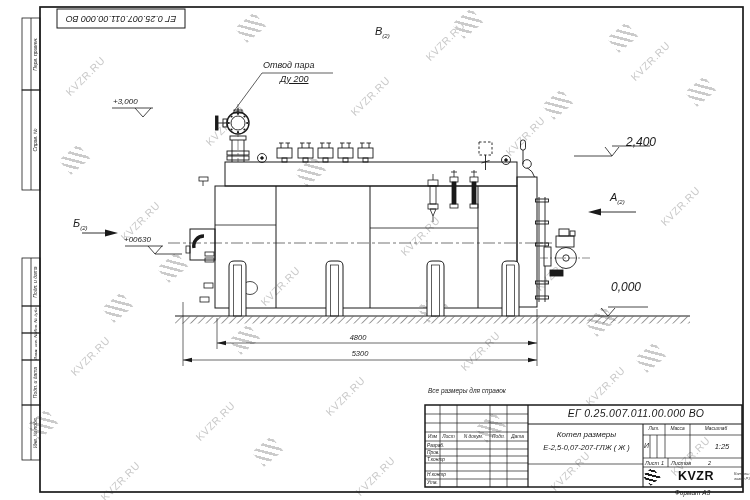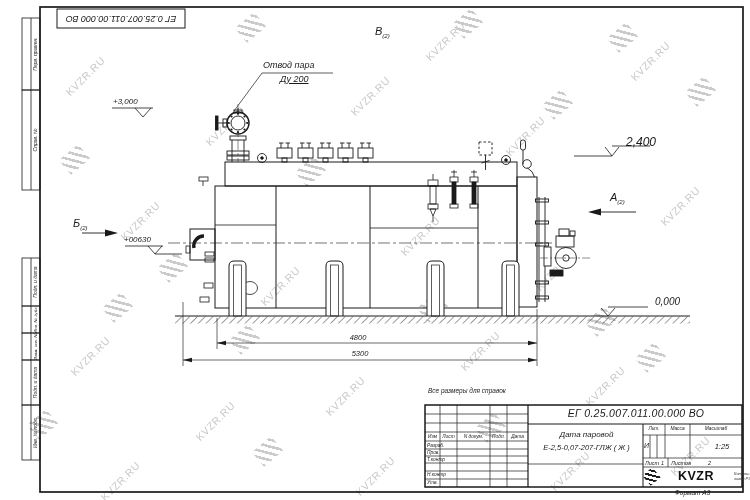--- a/index.html
+++ b/index.html
@@ -354,31 +354,31 @@
   <div class="vlbl" style="left:31px;top:333px;width:27px;font-size:4.3px;">Инв. № дубл.</div>
   <div class="vlbl" style="left:31px;top:360px;width:27px;font-size:4.3px;">Взам. инв. №</div>
   <div class="vlbl" style="left:31px;top:405px;width:45px;">Подп. и дата</div>
   <div class="vlbl" style="left:31px;top:460px;width:55px;">Инв. № подл.</div>
 
   <div class="lbl" style="left:263px;top:60px;font-size:9px;">Отвод пара</div>
   <div class="lbl" style="left:280px;top:74px;font-size:9px;text-decoration:underline;">Ду 200</div>
   <div class="lbl" style="left:113px;top:97px;font-size:8px;">+3,000</div>
   <div class="lbl" style="left:578px;top:135px;font-size:12px;margin-left:48px;">2,400</div>
   <div class="lbl" style="left:124px;top:235px;font-size:8px;">+00630</div>
-  <div class="lbl" style="left:611px;top:296px;font-size:10px;margin-left:44px;">0,000</div>
+  <div class="lbl" style="left:611px;top:280px;font-size:12px;">0,000</div>
   <div class="lbl ctr" style="left:338px;top:333px;width:40px;font-size:7.5px;">4800</div>
   <div class="lbl ctr" style="left:340px;top:349px;width:40px;font-size:7.5px;">5300</div>
   <div class="lbl" style="left:375px;top:25px;font-size:11px;"><span>В</span><span class="sub">(2)</span></div>
   <div class="lbl" style="left:610px;top:191px;font-size:11px;"><span>А</span><span class="sub">(2)</span></div>
   <div class="lbl" style="left:73px;top:217px;font-size:11px;"><span>Б</span><span class="sub">(2)</span></div>
 
   <div class="lbl" style="left:428px;top:387px;font-size:6.5px;">Все размеры для справок</div>
 
   <div class="lbl ctr" style="left:530px;top:407px;width:212px;font-size:10.5px;letter-spacing:.3px;">ЕГ 0.25.007.011.00.000  ВО</div>
-  <div class="lbl ctr" style="left:530px;top:430px;width:113px;font-size:8px;">Дата паровой</div>
+  <div class="lbl ctr" style="left:530px;top:430px;width:113px;font-size:8px;">Котел размеры</div>
   <div class="lbl ctr" style="left:530px;top:443px;width:113px;font-size:7.5px;">Е-2,5-0,07-207-ГЛЖ ( Ж )</div>
   <div class="lbl ctr" style="left:425px;top:434px;width:15px;font-size:4.8px;">Изм</div>
   <div class="lbl ctr" style="left:440px;top:434px;width:17px;font-size:4.8px;">Лист</div>
   <div class="lbl ctr" style="left:457px;top:434px;width:33px;font-size:4.8px;">N докум.</div>
   <div class="lbl ctr" style="left:490px;top:434px;width:17px;font-size:4.8px;">Подп.</div>
   <div class="lbl ctr" style="left:507px;top:434px;width:21px;font-size:4.8px;">Дата</div>
   <div class="lbl" style="left:427px;top:442.5px;font-size:4.8px;">Разраб.</div>
   <div class="lbl" style="left:427px;top:450px;font-size:4.8px;">Пров.</div>
   <div class="lbl" style="left:427px;top:456.5px;font-size:4.8px;">Т.контр</div>
   <div class="lbl" style="left:427px;top:472px;font-size:4.8px;">Н.контр</div>

